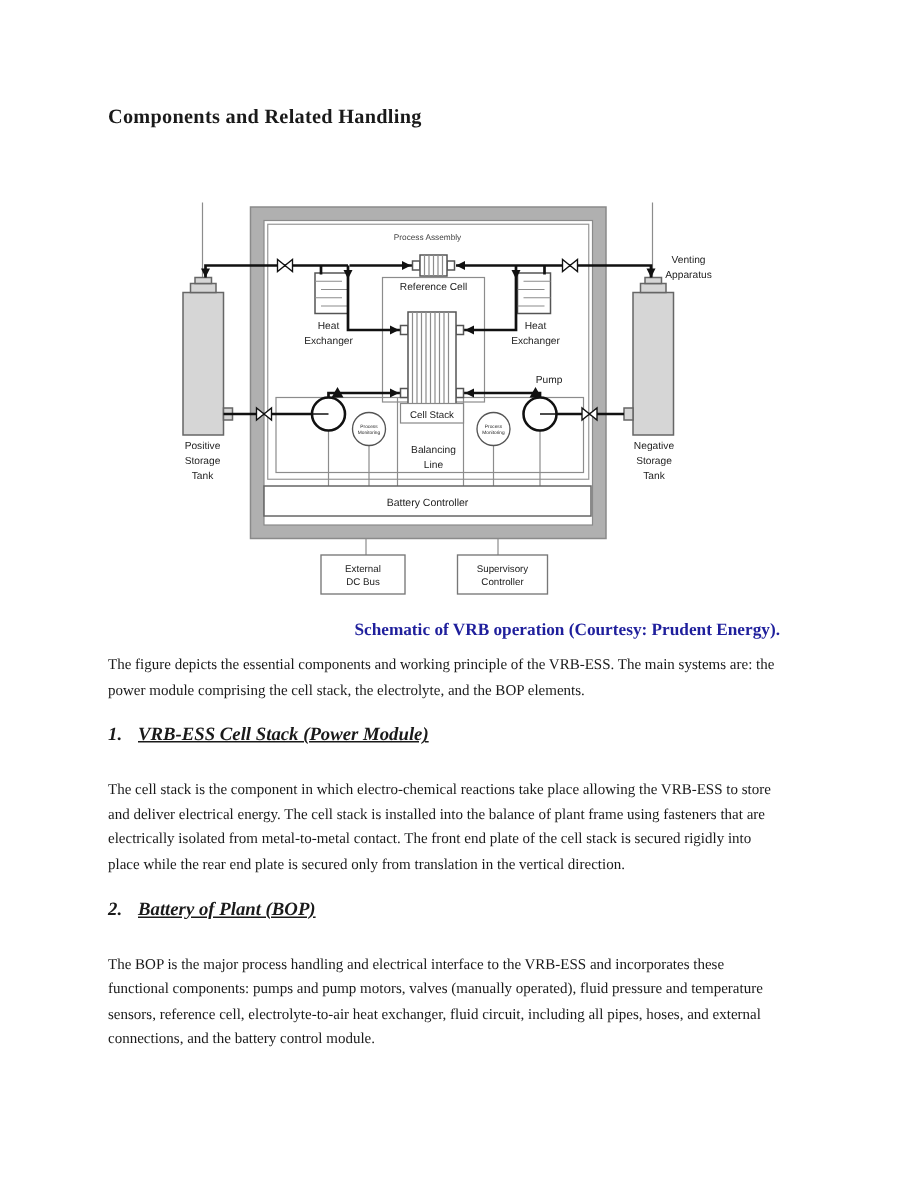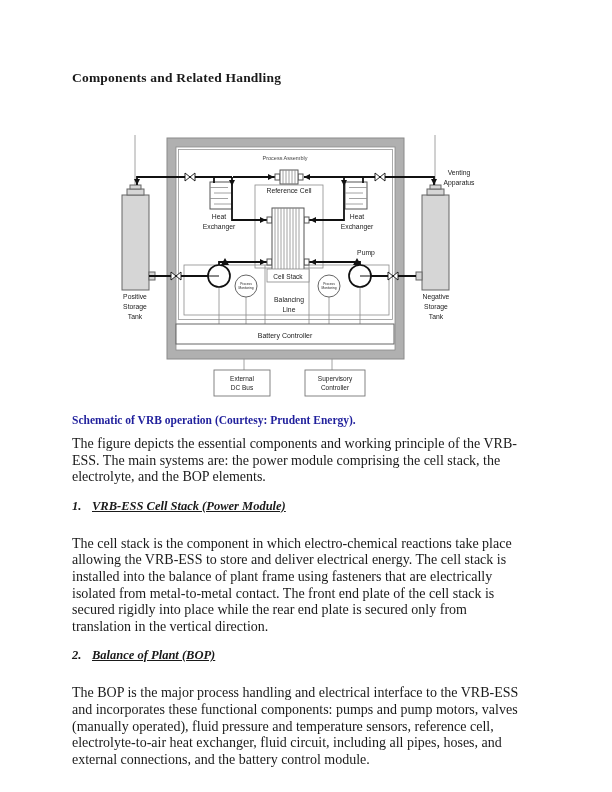--- a/index.html
+++ b/index.html
@@ -10,26 +10,26 @@
     color:#1a1a1a;
   }
   .page { padding:70px 92px 0 72px; width:612px; height:792px; }
   .doc-title {
     font-size:13.5px; line-height:15px; font-weight:bold;
     letter-spacing:0.2px;
   }
   .figure-block { margin-top:47px; }
   .figure-block svg { display:block; margin-left:30px; }
   .figure-caption {
-    display:block; margin-top:6px; text-align:left;
+    display:block; margin-top:6px; text-align:right;
     font-weight:bold; font-size:11.5px; line-height:14px;
     color:#1f1f9c;
   }
   .body-text {
-    font-size:14px; line-height:16.6px; text-align:left;
+    font-size:10px; line-height:16.6px; text-align:left;
   }
   .intro-paragraph { margin-top:9px; }
   .section-heading {
     margin-top:13px; font-size:12.5px; line-height:15px;
     font-weight:bold; font-style:italic;
   }
   .section-heading .heading-num { display:inline-block; min-width:14px; }
   .section-heading .heading-text { text-decoration:underline; margin-left:6px;text-align:right; }
   .section-paragraph { margin-top:22px; }
   
@@ -237,17 +237,17 @@
   </figure>
 
   <p class="body-text intro-paragraph">The figure depicts the essential components and working principle of the VRB-ESS. The main systems are: the power module comprising the cell stack, the electrolyte, and the BOP elements.</p>
 
   <h2 class="section-heading">
     <span class="heading-num">1.</span><span class="heading-text">VRB-ESS Cell Stack (Power Module)</span>
   </h2>
   <p class="body-text section-paragraph">The cell stack is the component in which electro-chemical reactions take place allowing the VRB-ESS to store and deliver electrical energy. The cell stack is installed into the balance of plant frame using fasteners that are electrically isolated from metal-to-metal contact. The front end plate of the cell stack is secured rigidly into place while the rear end plate is secured only from translation in the vertical direction.</p>
 
   <h2 class="section-heading">
-    <span class="heading-num">2.</span><span class="heading-text">Balance of Plant (BOP)</span>
+    <span class="heading-num">2.</span><span class="heading-text">Battery of Plant (BOP)</span>
   </h2>
   <p class="body-text section-paragraph">The BOP is the major process handling and electrical interface to the VRB-ESS and incorporates these functional components: pumps and pump motors, valves (manually operated), fluid pressure and temperature sensors, reference cell, electrolyte-to-air heat exchanger, fluid circuit, including all pipes, hoses, and external connections, and the battery control module.</p>
 
 </div>
 
 </body></html>

